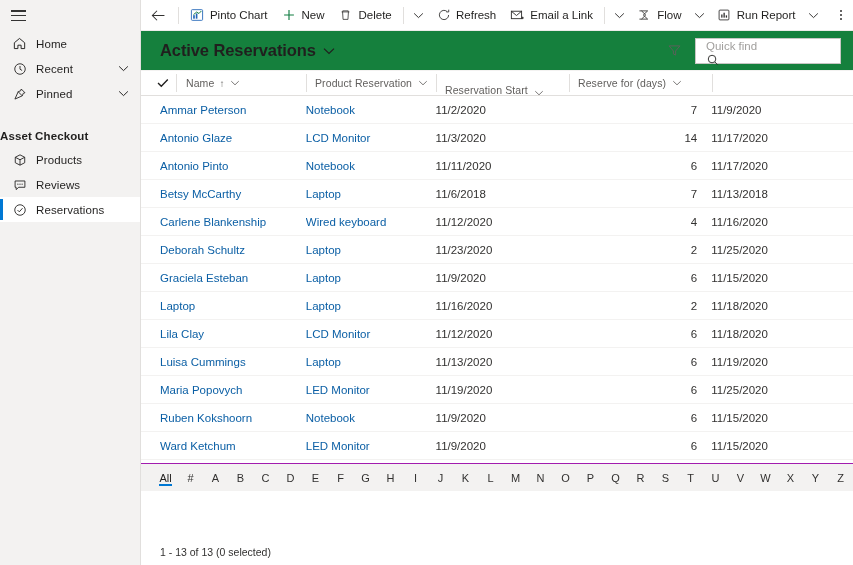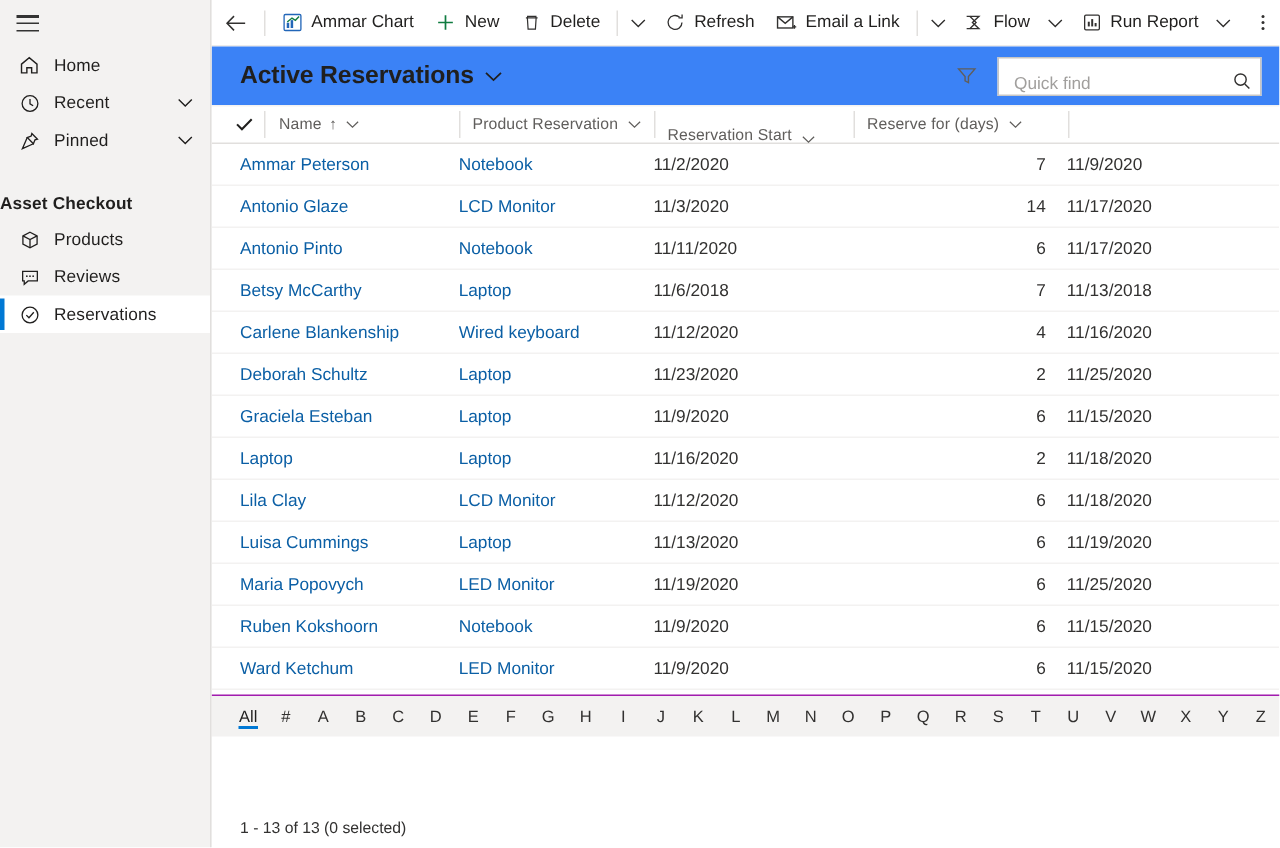--- a/index.html
+++ b/index.html
@@ -142,21 +142,21 @@
   .dots { display: flex; flex-direction: column; gap: 2px; align-items: center; }
   .dots i { width: 2px; height: 2px; border-radius: 50%; background: #323130; display: block; }
 
   
   .viewheader {
     height: 39px;
     flex: 0 0 39px;
     display: flex;
     align-items: center;
     padding: 0 12px 0 19px;
-    background: #3b82f6;
+    background: #15803d;
   }
   .view-title {
     font-size: 16.5px;
     font-weight: 600;
     color: #201f1e;
     letter-spacing: -.1px;
   }
   .view-title-caret {
     margin-left: 7px;
     display: inline-flex;
@@ -164,27 +164,28 @@
     cursor: pointer;
   }
   .vh-spacer { flex: 1 1 auto; }
   .filter-btn {
     width: 26px; height: 26px;
     display: flex; align-items: center; justify-content: center;
     cursor: pointer;
     margin-right: 8px;
   }
   .quickfind {
-    width: 176px;
+    width: 146px;
     height: 26px;
     border: 1px solid #c8c6c4;
     background: #ffffff;
     display: flex;
-    align-items: flex-end;
+    align-items: flex-start;
     padding: 0 4px 0 8px;
+    flex-direction: column;
   }
   .quickfind input {
     flex: 1 1 auto;
     border: none;
     outline: none;
     font-size: 11.5px;
     font-family: "Liberation Sans", sans-serif;
     color: #201f1e;
     background: transparent;
     min-width: 0;
@@ -414,21 +415,21 @@
 
       <div class="cb-btn">
         <span class="ico">
           <svg width="14" height="14" viewBox="0 0 16 16">
             <rect x="1.6" y="1.9" width="12.8" height="12.2" rx="1" fill="none" stroke="#2266b8" stroke-width="1"></rect>
             <rect x="3.6" y="8.2" width="1.9" height="4" fill="#2266b8"></rect>
             <rect x="6.6" y="6.2" width="1.9" height="6" fill="#2266b8"></rect>
             <path d="M4 7.6 7.6 4.6 10.2 6.3 13 3.4" fill="none" stroke="#107c41" stroke-width="1.1"></path>
           </svg>
         </span>
-        <span>Ammar Chart</span>
+        <span>Pinto Chart</span>
       </div>
 
       <div class="cb-btn">
         <span class="ico">
           <svg width="14" height="14" viewBox="0 0 16 16" stroke="#107c41" stroke-width="1.3">
               <path d="M8 2.4v11.2M2.4 8h11.2"></path>
             </svg>
         </span>
         <span>New</span>
       </div>

